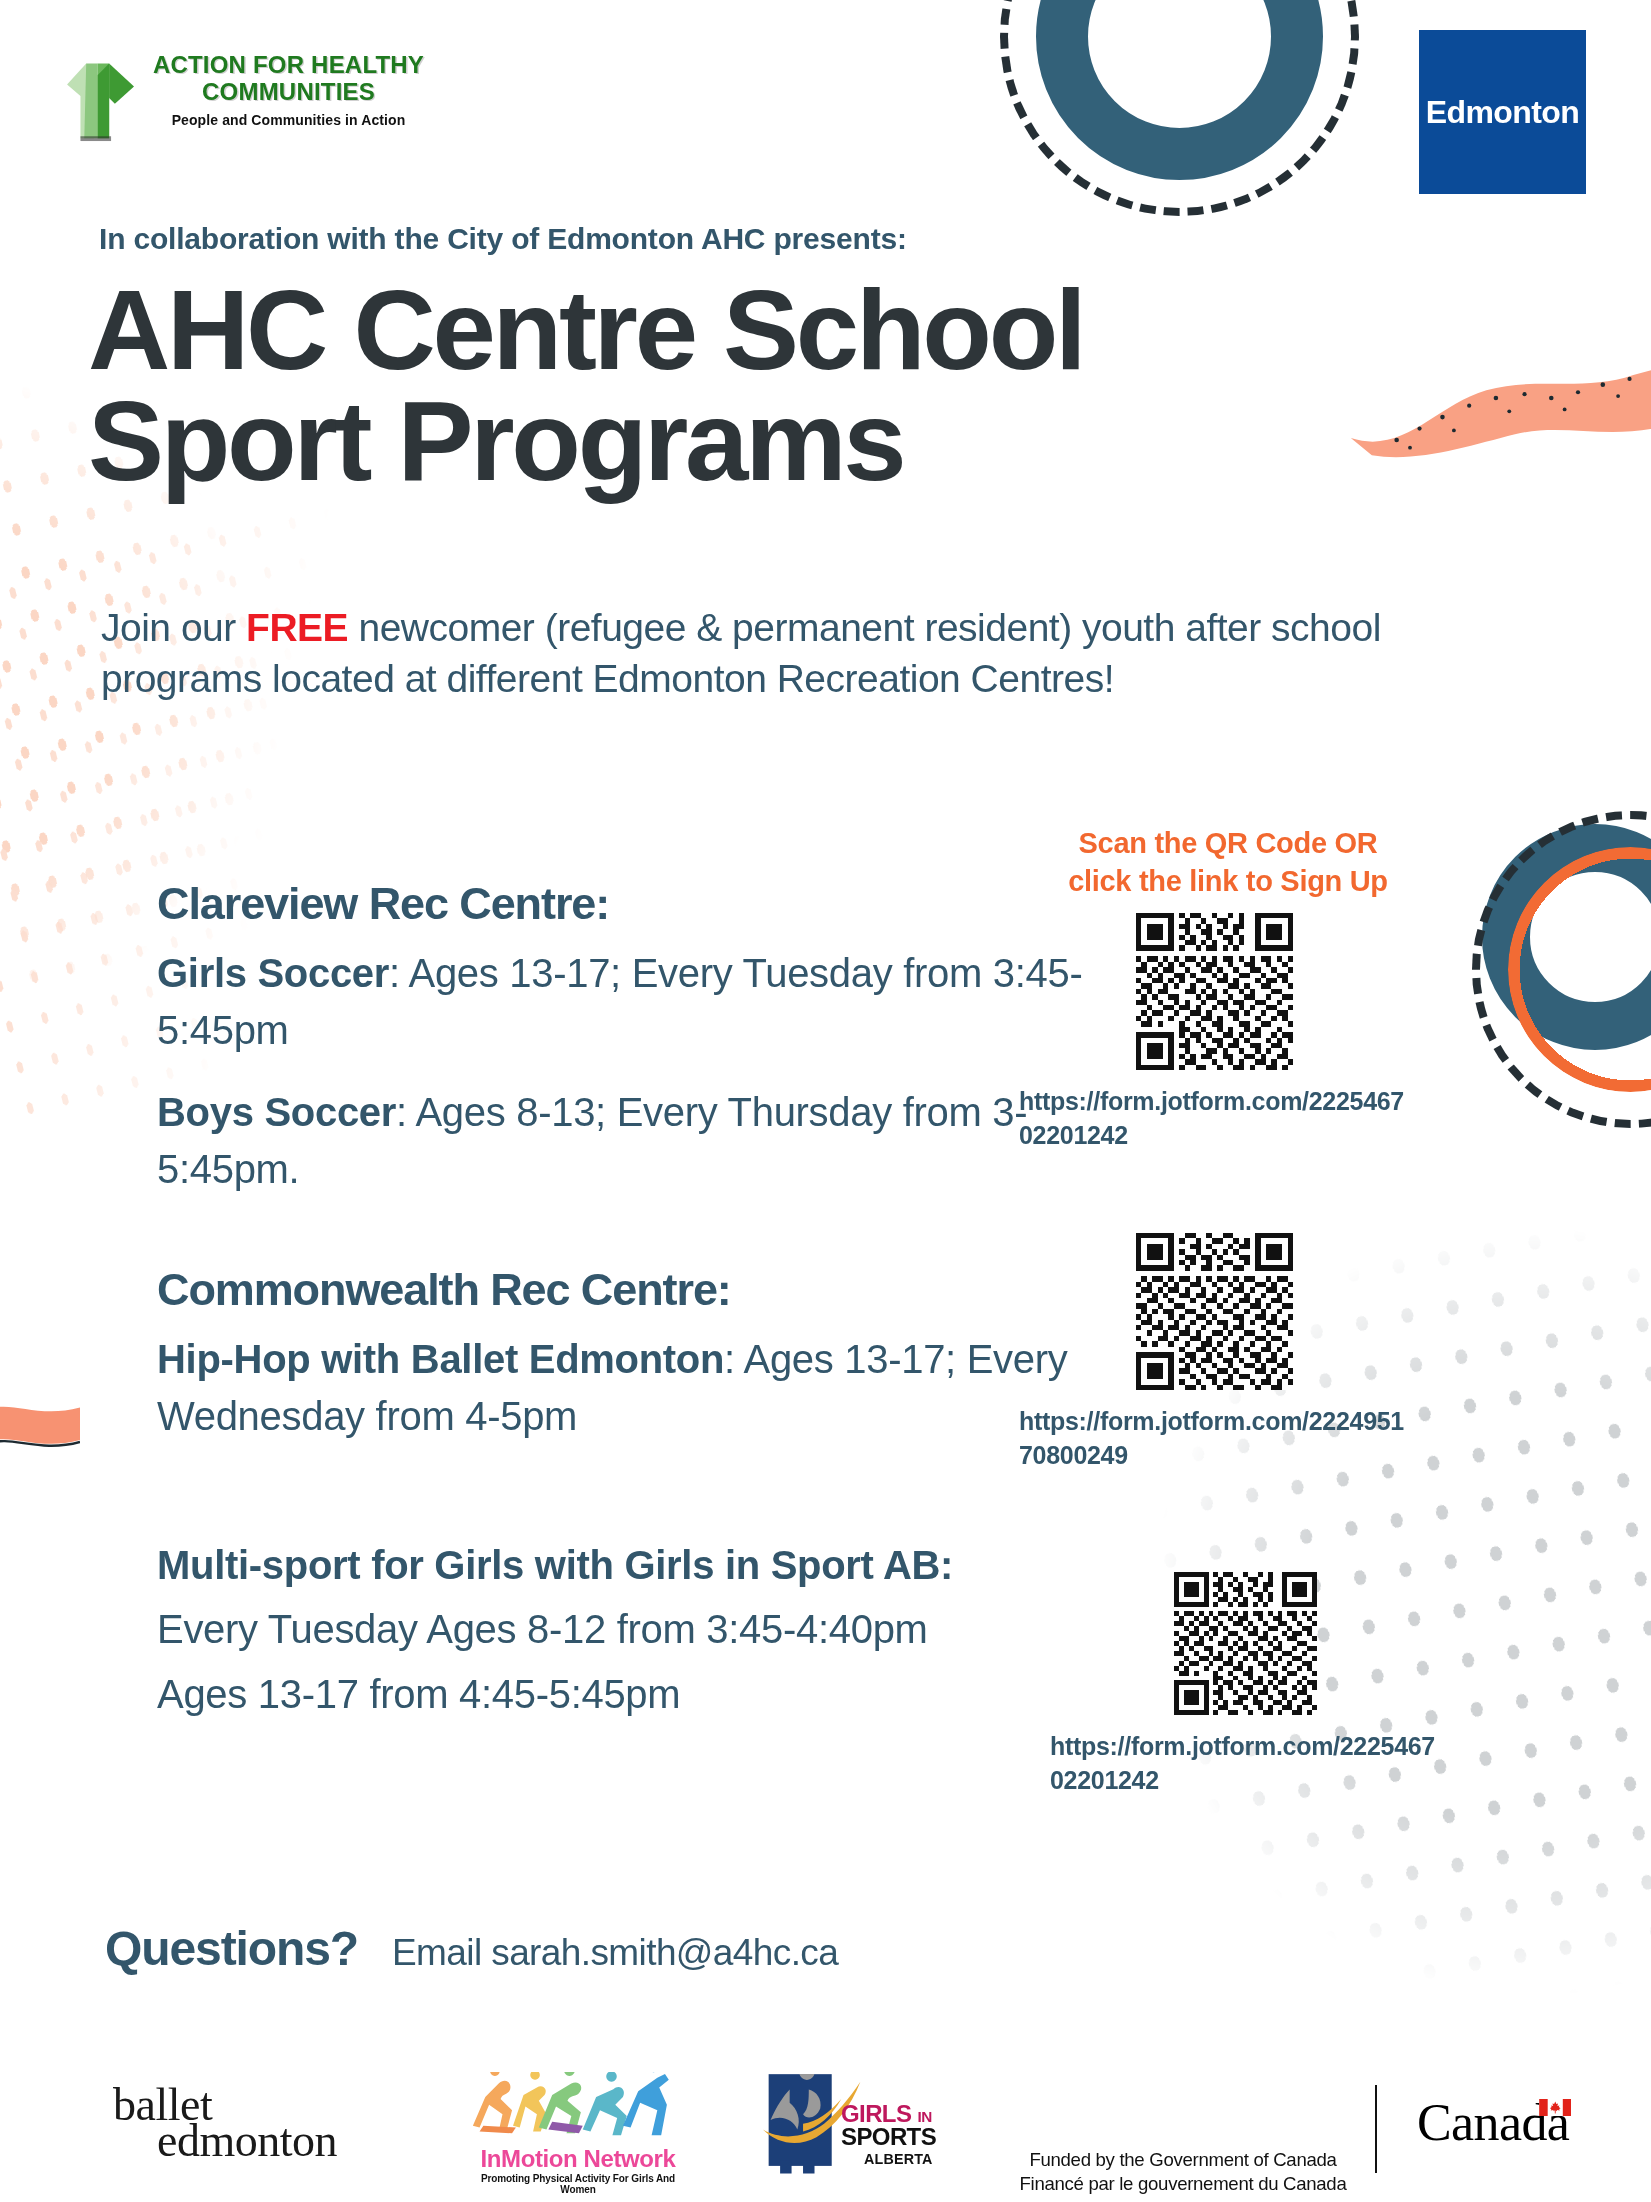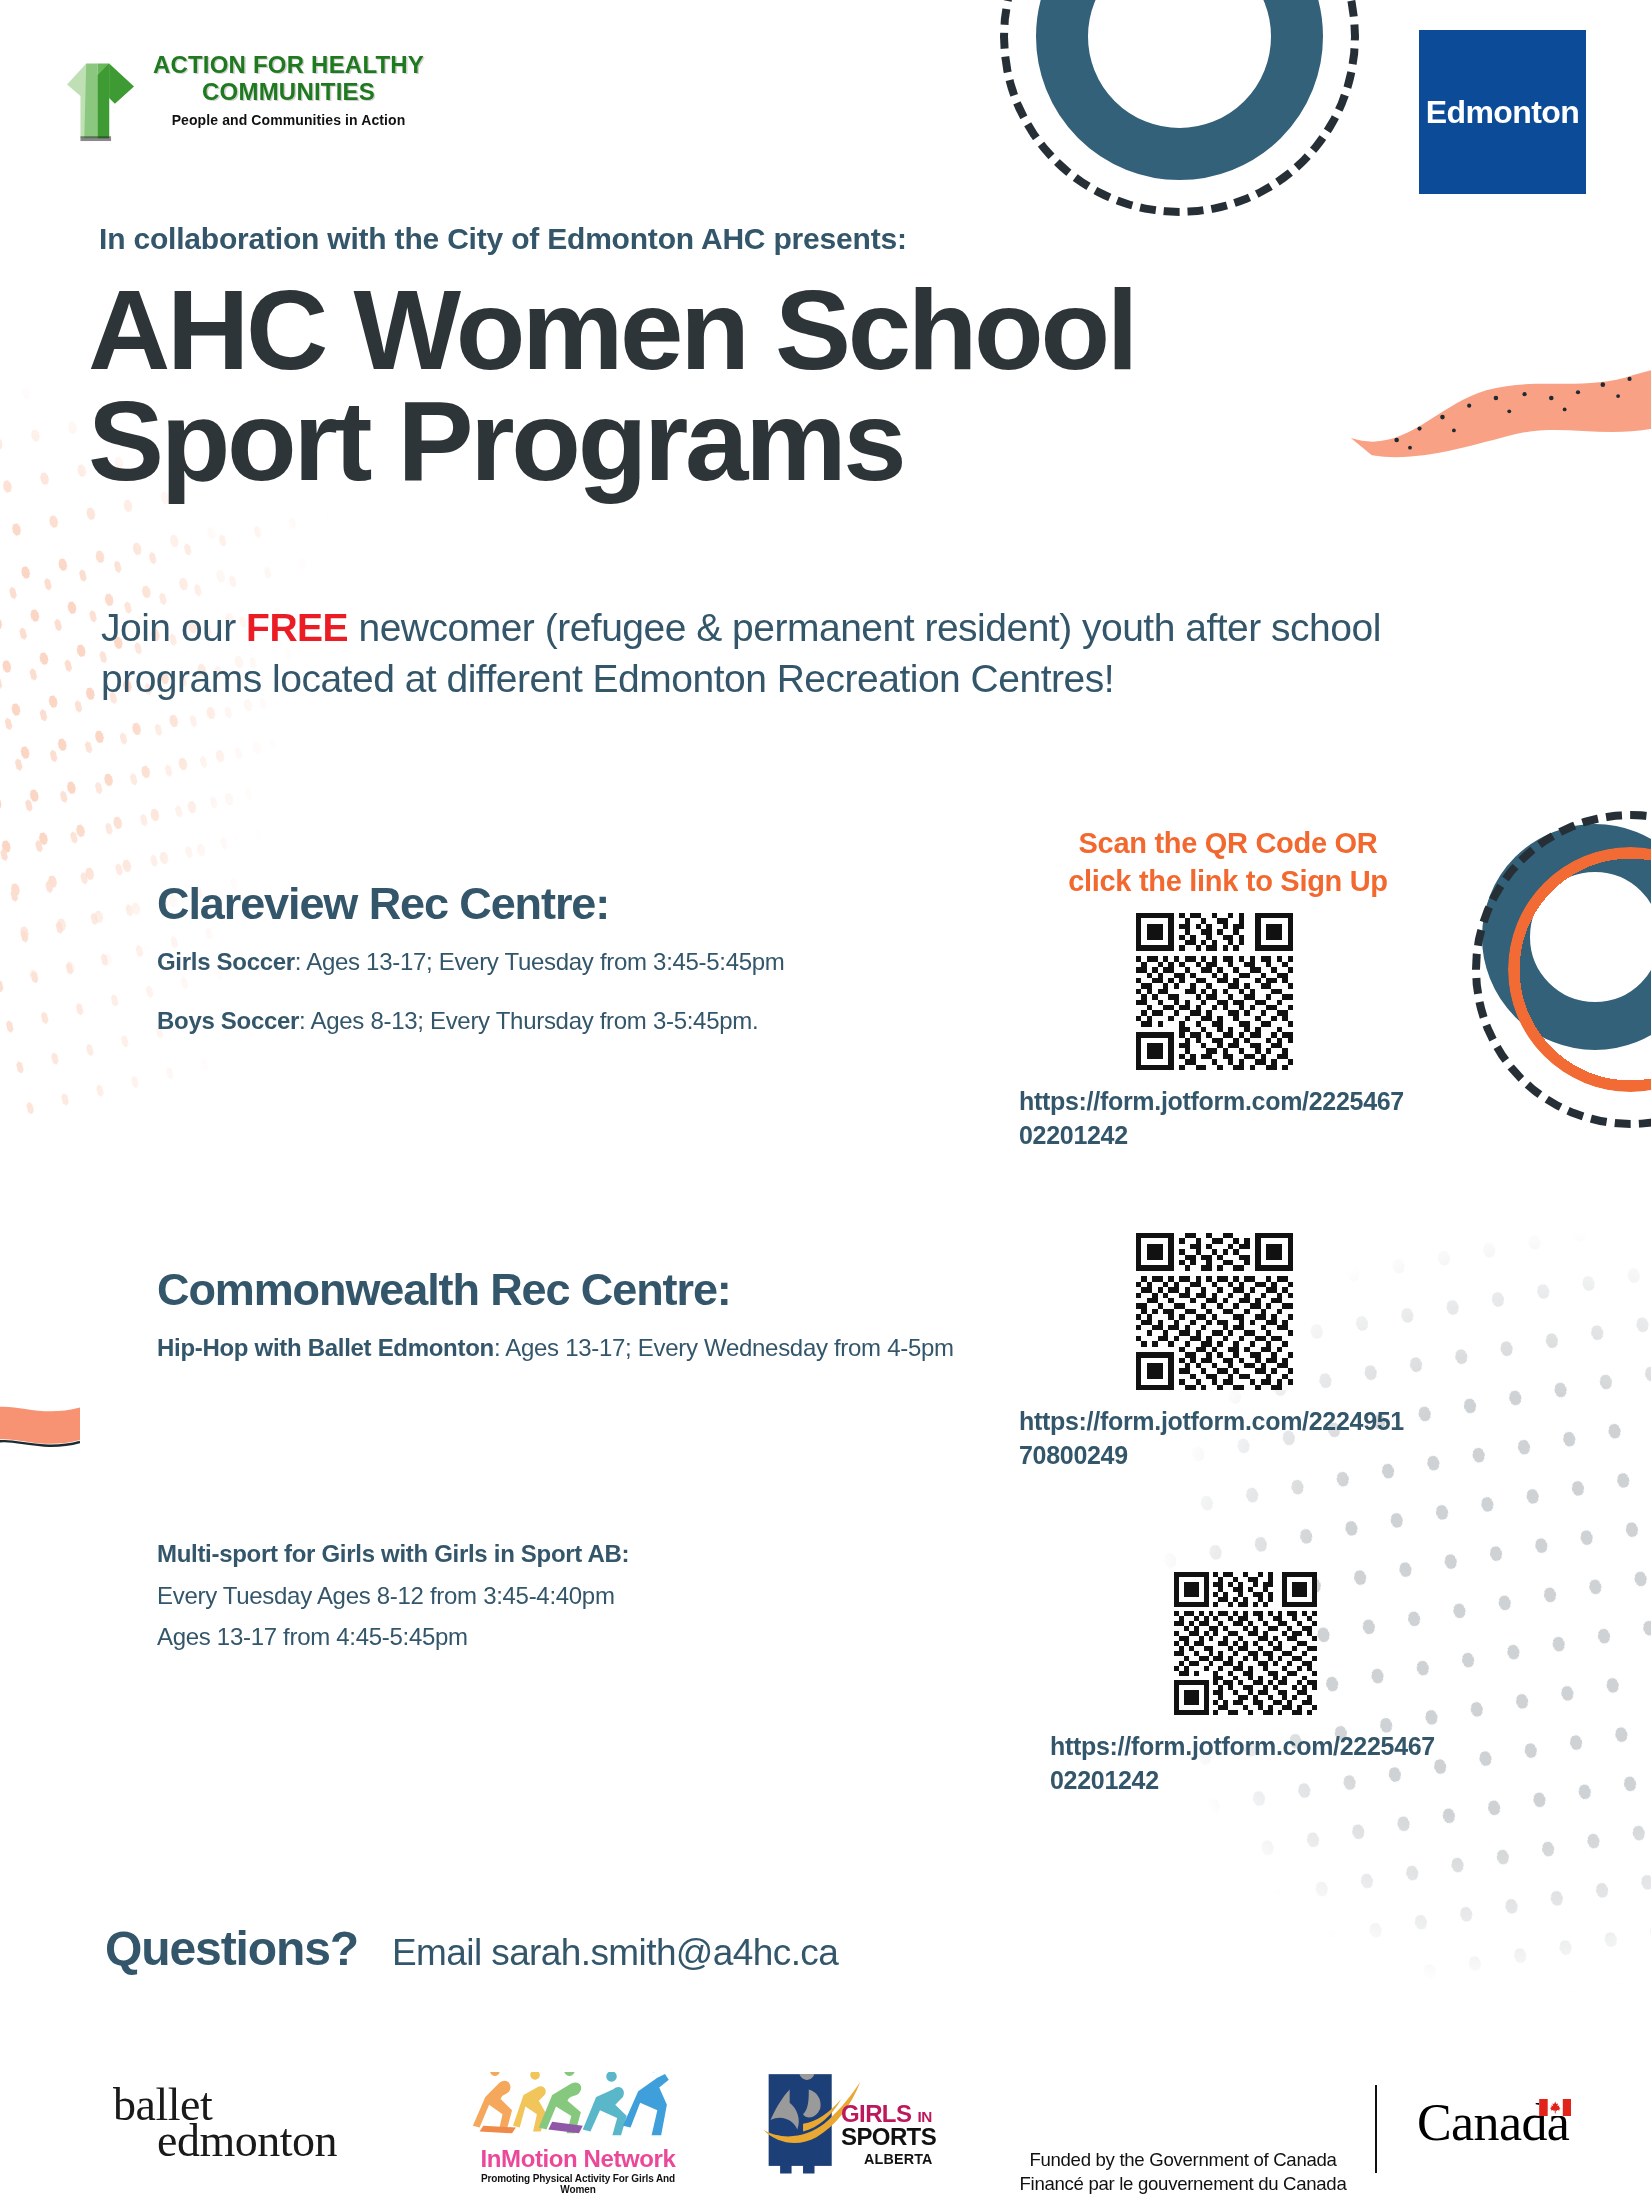--- a/index.html
+++ b/index.html
@@ -121,21 +121,21 @@
     text-align: center; color: #f2682f; font-weight: bold;
     font-size: 29px; line-height: 1.32; letter-spacing: -0.3px;
   }
 
   .venue { position: absolute; width: 975px; margin-left: 44px; }
   .venue-title {
     font-size: 45px; font-weight: bold; color: #33566b;
     letter-spacing: -1.1px; margin-bottom: 15.3px;
   }
   .venue-line {
-    font-size: 24px; line-height: 1.42; color: #33566b; letter-spacing: -0.3px;
+    font-size: 40px; line-height: 1.42; color: #33566b; letter-spacing: -0.3px;
     margin-bottom: 7.6px;
   }
   .venue-line b { font-weight: bold; }
   .venue-line.gap { margin-top: 25px; }
 
   .v1 { left: 113px; top: 878px; }
   .v2 { left: 113px; top: 1264px; }
   .v3 { left: 113px; top: 1537px; }
 
   
@@ -252,21 +252,21 @@
 
   <div class="edm-logo">
     <span class="edm-word">Edmonton</span>
   </div>
 
   <div class="content">
 
     <div class="kicker">In collaboration with the City of Edmonton AHC presents:</div>
 
     <div class="headline">
-      <span class="l1">AHC Women School</span>
+      <span class="l1">AHC Centre School</span>
       <span class="l2">Sport Programs</span>
     </div>
 
     <div class="lede">
       <span>Join our </span><span class="free">FREE</span><span> newcomer (refugee &amp; permanent resident) youth after school programs located at different Edmonton Recreation Centres!</span>
     </div>
 
     <div class="scan-note">
       <div>Scan the QR Code OR</div>
       <div>click the link to Sign Up</div>

